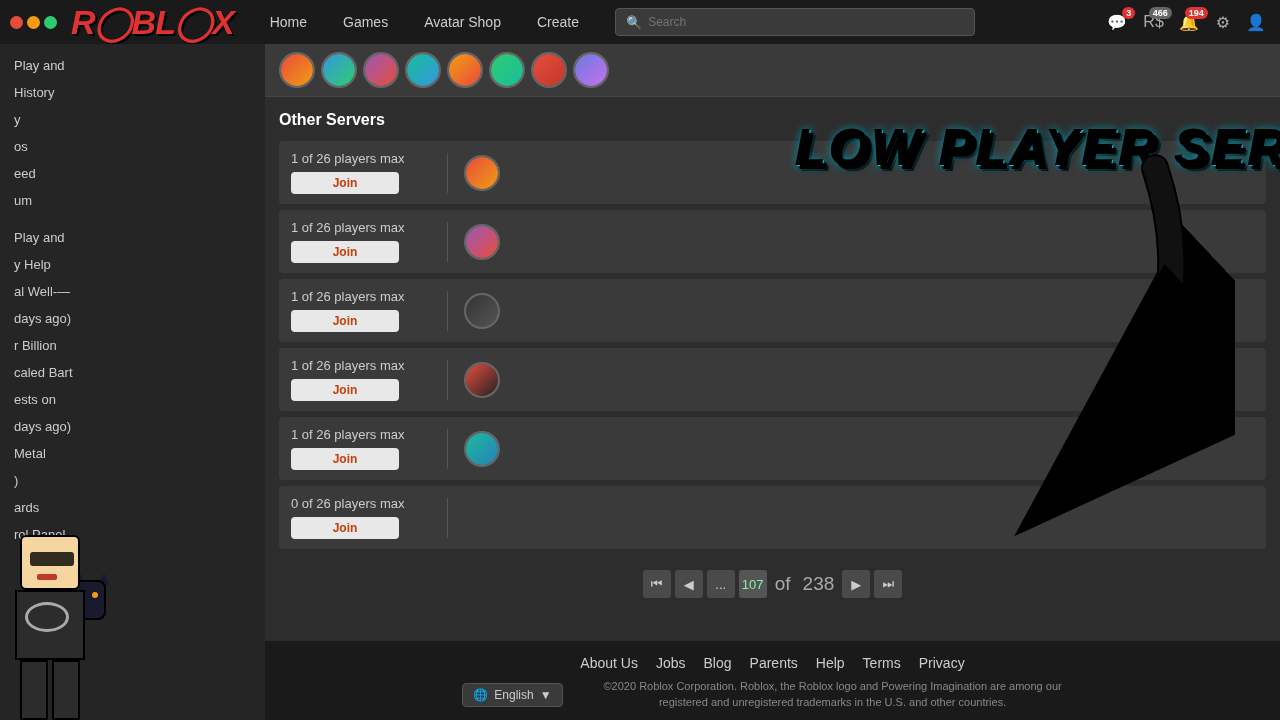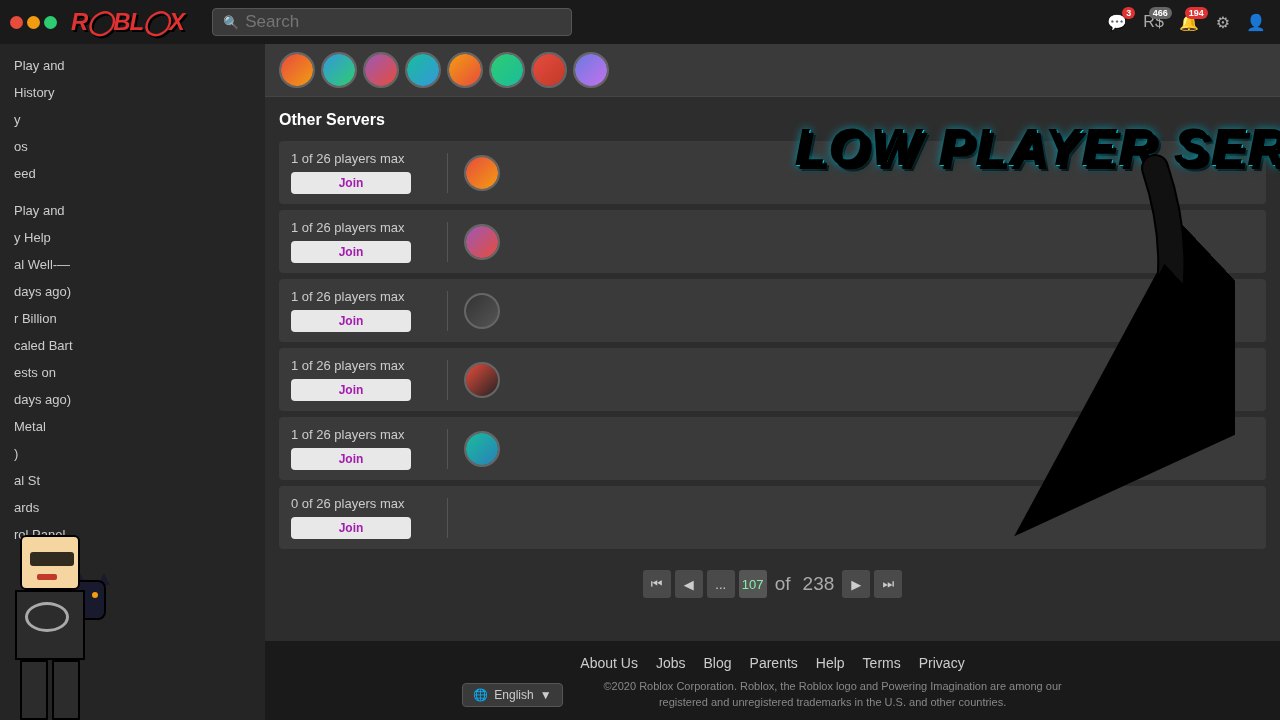--- a/index.html
+++ b/index.html
@@ -32,21 +32,21 @@
     }
     .win-btn {
       width: 13px; height: 13px; border-radius: 50%; cursor: pointer;
       display: inline-block;
     }
     .win-close { background: #e74c3c; }
     .win-min { background: #f39c12; }
     .win-max { background: #2ecc71; }
     .roblox-logo {
       color: #e03232;
-      font-size: 24px;
+      font-size: 34px;
       font-weight: 900;
       font-style: italic;
       letter-spacing: -1px;
       margin-right: 10px;
       text-shadow: 2px 2px 0 #000;
     }
     .nav-links {
       display: flex;
       gap: 0;
       height: 44px;
@@ -71,21 +71,21 @@
       gap: 6px;
       flex: 1;
       max-width: 360px;
       margin-left: 10px;
     }
     .search-icon { color: #aaa; font-size: 13px; }
     .search-input {
       background: none;
       border: none;
       color: #0ea5e9;
-      font-size: 17px;
+      font-size: 12px;
       outline: none;
       flex: 1;
     }
     .nav-icons {
       display: flex;
       align-items: center;
       gap: 8px;
       margin-left: auto;
     }
     .nav-icon-btn {
@@ -305,28 +305,28 @@
       gap: 6px;
       min-width: 140px;
       justify-content: space-between;
     }
     .players-text {
       color: #ccc;
       font-size: 13px;
     }
     .join-btn {
       background: #e8e8e8;
-      color: #a21caf;
+      color: #c2410c;
       border: none;
       border-radius: 4px;
       padding: 4px 20px;
       font-size: 12px;
       font-weight: bold;
       cursor: pointer;
-      width: 120px;
+      width: 108px;
     }
     .server-divider {
       width: 1px;
       background: #555;
       height: 40px;
       margin: 0 4px;
     }
     .server-avatars {
       display: flex;
       align-items: center;
@@ -466,20 +466,26 @@
 
 <div class="top-nav">
   <div class="nav-close-area">
     <span class="win-btn win-close"></span>
     <span class="win-btn win-min"></span>
     <span class="win-btn win-max"></span>
   </div>
 
   <div class="roblox-logo">R◯BL◯X</div>
 
+  <div class="nav-links">
+    <a class="nav-link">Home</a>
+    <a class="nav-link">Games</a>
+    <a class="nav-link">Avatar Shop</a>
+    <a class="nav-link">Create</a>
+  </div>
 
   <div class="search-bar">
     <span class="search-icon">🔍</span>
     <input class="search-input" type="text" placeholder="Search" style="">
   </div>
 
   <div class="nav-icons">
     <button class="nav-icon-btn">
       💬
       <span class="badge">3</span>
@@ -499,32 +505,32 @@
 
 <div class="main-layout">
 
   <div class="left-sidebar">
     <div class="sidebar-menu">
       <div class="sidebar-item">Play and</div>
       <div class="sidebar-item">History</div>
       <div class="sidebar-item">y</div>
       <div class="sidebar-item">os</div>
       <div class="sidebar-item">eed</div>
+      <div class="sidebar-item">um</div>
       <div style="height:10px;"></div>
       <div class="sidebar-item">Play and</div>
       <div class="sidebar-item">y Help</div>
       <div class="sidebar-item">al Well-—</div>
       <div class="sidebar-item">days ago)</div>
       <div class="sidebar-item">r Billion</div>
       <div class="sidebar-item">caled Bart</div>
       <div class="sidebar-item">ests on</div>
       <div class="sidebar-item">days ago)</div>
       <div class="sidebar-item">Metal</div>
       <div class="sidebar-item">)</div>
-      <div class="sidebar-item">al St</div>
       <div class="sidebar-item">ards</div>
       <div class="sidebar-item">rol Panel</div>
     </div>
 
     <div class="char-body">
 
       <div class="pet-cat" style="position:absolute; right:-20px; bottom:100px;">
         <div class="cat-ears">
           <div class="cat-ear"></div>
           <div class="cat-ear"></div>

